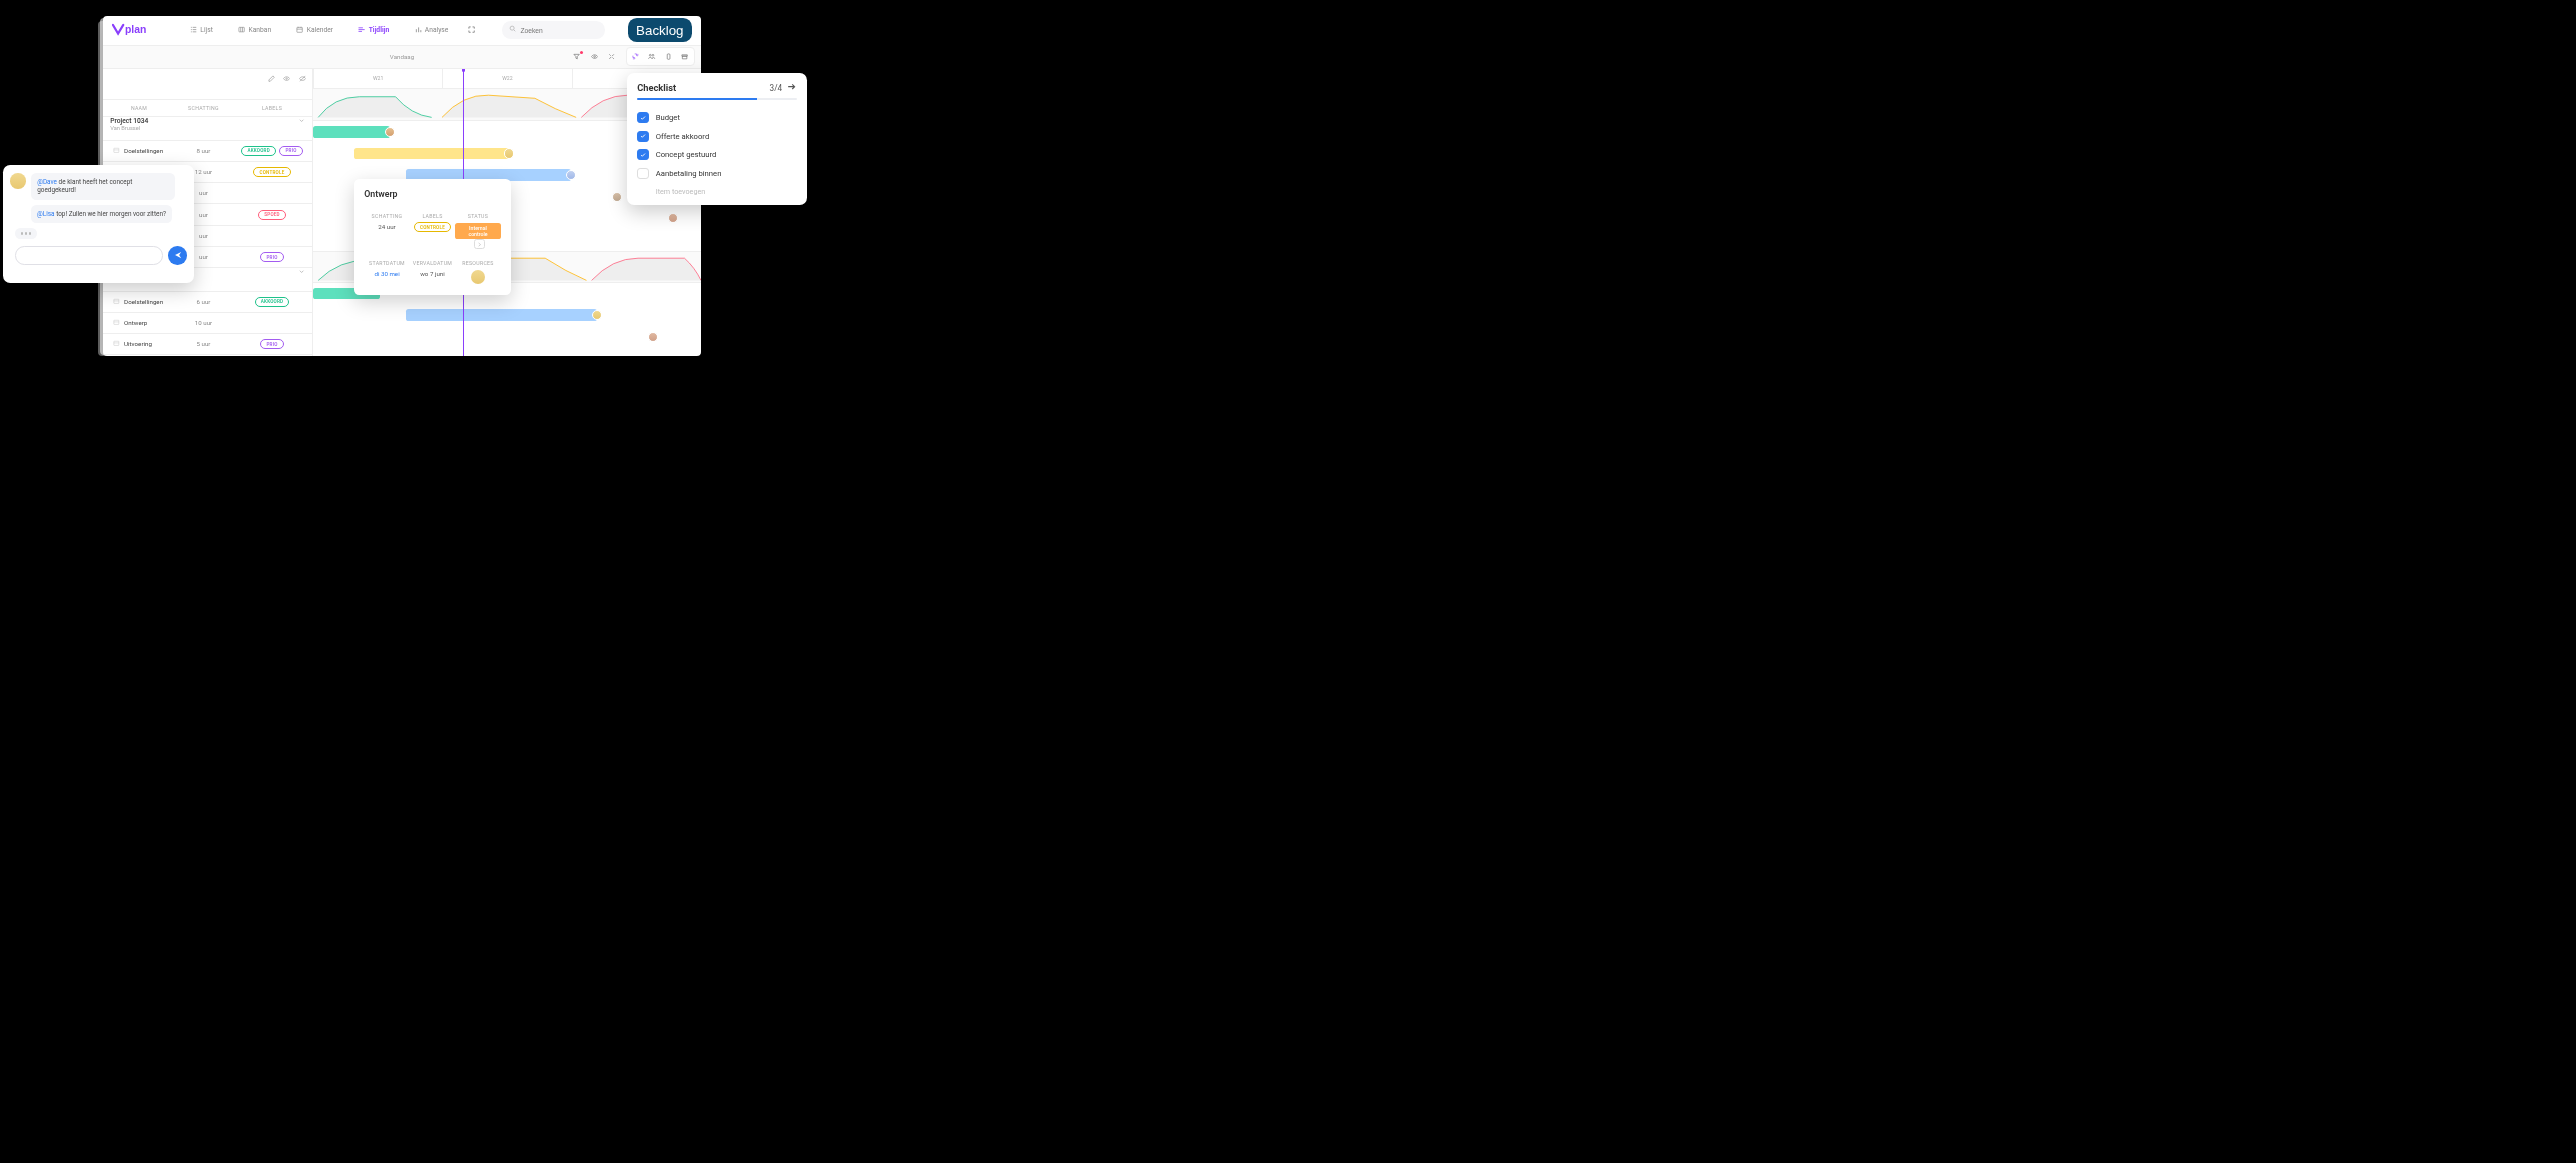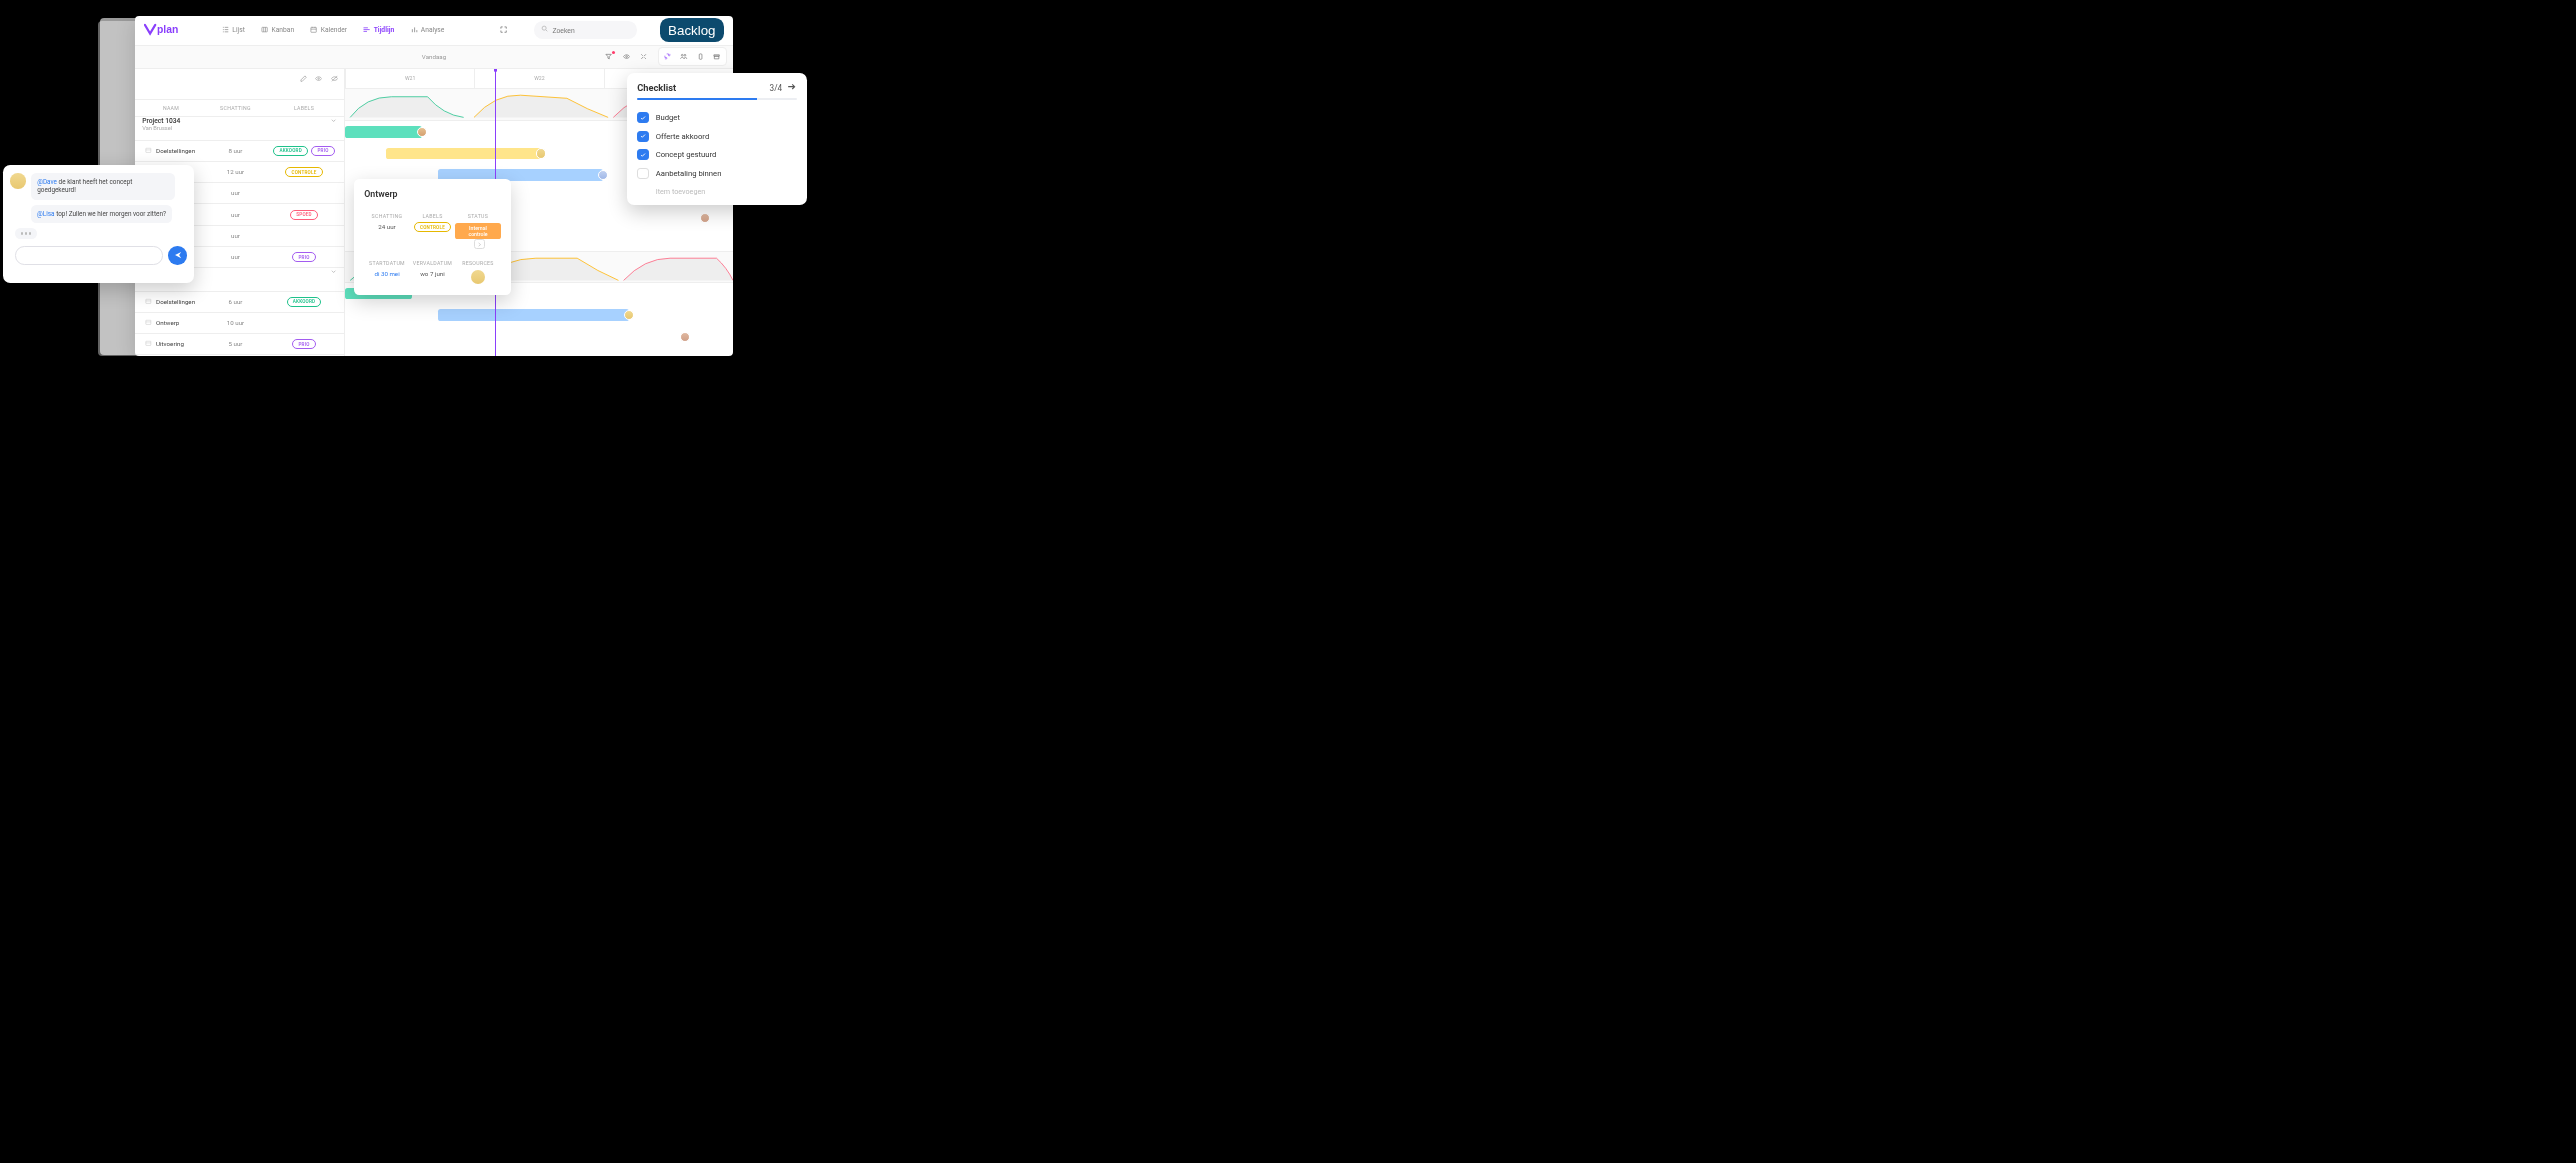--- a/index.html
+++ b/index.html
@@ -1,22 +1,22 @@
 <!DOCTYPE html>
 <html style="font-size:8.2px"><head>
 <meta charset="utf-8">
 <style>
   * { box-sizing: border-box; margin: 0; padding: 0; }
   body { font-family: -apple-system, BlinkMacSystemFont, "Segoe UI", Roboto, Arial, sans-serif; background: #000; width: 811px; height: 366px; position: relative; overflow: hidden; font-size: 6.7px; color: #333; }
-  .app-window { position: absolute; left: 103px; top: 15.5px; width: 598px; height: 340px; background: #fff; border-radius: 4.1px; box-shadow: 0 4.1px 20.6px rgba(0,0,0,.15); overflow: hidden; margin-left: 32px; }
+  .app-window { position: absolute; left: 103px; top: 15.5px; width: 598px; height: 340px; background: #fff; border-radius: 4.1px; box-shadow: 0 4.1px 20.6px rgba(0,0,0,.15); overflow: hidden; }
   
   .app-header { height: 30px; display: flex; align-items: center; padding: 0 9.3px; border-bottom: 0.5px solid #eee; gap: 10.3px; }
   .logo { display:flex; align-items:center; }
   .logo svg { height: 13.4px; }
-  .nav { display: flex; gap: 6px; margin-left: 10.3px; text-align: right; }
+  .nav { display: flex; gap: 15px; margin-left: 10.3px; text-align: right; }
   .nav-item { display: flex; align-items: center; gap: 3.1px; padding: 4.1px 5.2px; color: #888; border-radius: 3.1px; cursor: pointer; }
   .nav-item.active { color: #8a3ffc; font-weight: bold; }
   .nav-item .ico { width: 7.2px; height: 7.2px; display:inline-flex; }
   .header-right { margin-left: auto; display: flex; align-items: center; gap: 23px; }
   .expand-btn { width: 14.4px; height: 14.4px; display:flex; align-items:center; justify-content:center; cursor:pointer; color:#666; }
   .search-box { display: flex; align-items: center; background: #f6f6f8; height: 17.5px; border-radius: 8.8px; padding: 0 7.2px; gap: 4.1px; width: 103px; }
   .search-box input { border: none; background: transparent; outline: none; font-size: 6.7px; width: 100%; color:#666; }
   .backlog-btn { background: #0c4a6e; color: #fff; padding: 4.1px 8.2px; border-radius: 8.8px; font-weight: 500; cursor: pointer; border:none; }
   
   .toolbar { height: 23px; border-bottom: 0.5px solid #eee; display: flex; align-items: center; padding: 0 6.2px; background:#fafafa; }

